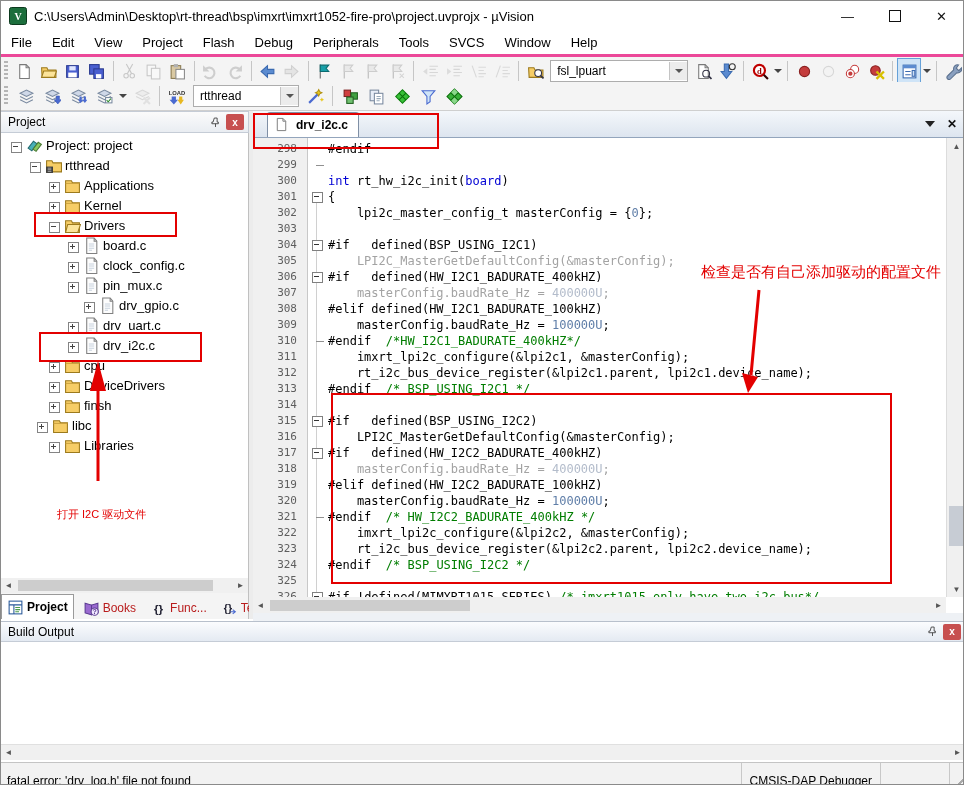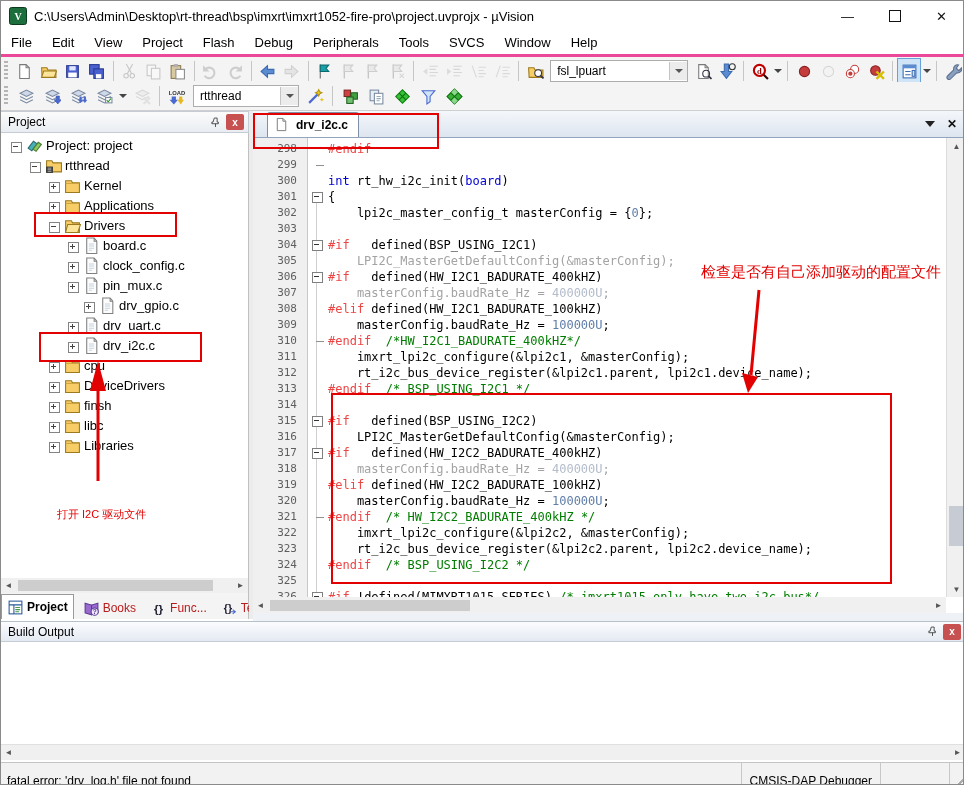--- a/index.html
+++ b/index.html
@@ -86,21 +86,21 @@
   .gutter{position:absolute;left:0;top:0;width:54px;height:100%;background:#f0f0f0;border-right:1px solid #c8c8c8;}
   .foldline{position:absolute;left:63px;top:60px;width:1px;height:436px;background:#d0d0d0;}
   .code-lines{position:absolute;left:0;top:3px;width:100%;}
   .cl{position:relative;height:16px;font-family:"DejaVu Sans Mono","Liberation Mono",monospace;
       font-size:12px;line-height:16px;white-space:pre;}
   .cl .ln{position:absolute;left:0;width:44px;text-align:right;color:#5e5e5e;font-size:11px;}
   .cl .fold{position:absolute;left:59px;top:3px;width:9px;height:9px;border:1px solid #808080;background:#fff;}
   .cl .fold::after{content:"";position:absolute;left:1px;top:3px;width:5px;height:1px;background:#333;}
   .cl .ftick{position:absolute;left:63px;top:8px;width:8px;height:1px;background:#909090;}
   .cl .code{position:absolute;left:75px;}
-  .seg-p{color:#000;} .seg-pp{color:#ef4444;} .seg-k{color:#0000d4;} .seg-c{color:#007d00;}
+  .seg-p{color:#000;} .seg-pp{color:#000000;} .seg-k{color:#0000d4;} .seg-c{color:#007d00;}
   .seg-n{color:#5f7ea8;} .seg-g{color:#a3a3a3;} .seg-gn{color:#b3bccb;}
 
   .vscroll{left:945px;top:137px;width:19px;height:459px;background:#f0f0f0;border-left:1px solid #dcdcdc;box-sizing:border-box;}
   .vscroll .up{position:absolute;left:0;top:0;width:19px;height:16px;display:flex;align-items:center;justify-content:center;font-size:8px;color:#555;}
   .vscroll .down{position:absolute;left:0;bottom:0;width:19px;height:16px;display:flex;align-items:center;justify-content:center;font-size:8px;color:#555;}
   .vthumb{position:absolute;left:2px;top:368px;width:15px;height:40px;background:#c7ccd4;}
 
   .editor-hscroll{left:252px;top:596px;width:693px;height:16px;background:#f0f0f0;display:flex;align-items:center;}
   .editor-gap{left:252px;top:612px;width:712px;height:8px;background:#eef1f5;}
 
@@ -591,31 +591,31 @@
         <span class="tlabel">rtthread</span>
       </div>
       <div class="trow" style="padding-left: 48px;">
         <span class="exp plus"></span>
         <span class="ticon">
           <svg viewBox="0 0 16 16" width="17" height="17">
             <path d="M1.5 3.5h5.5l1 2h6.5v9h-13z" fill="#f6cd66" stroke="#9c7a1c"></path>
             <path d="M1.5 6h13" stroke="#caa23e"></path>
           </svg>
         </span>
-        <span class="tlabel">Kernel</span>
+        <span class="tlabel">Applications</span>
       </div>
       <div class="trow" style="padding-left: 48px;">
         <span class="exp plus"></span>
         <span class="ticon">
           <svg viewBox="0 0 16 16" width="17" height="17">
             <path d="M1.5 3.5h5.5l1 2h6.5v9h-13z" fill="#f6cd66" stroke="#9c7a1c"></path>
             <path d="M1.5 6h13" stroke="#caa23e"></path>
           </svg>
         </span>
-        <span class="tlabel">Applications</span>
+        <span class="tlabel">Kernel</span>
       </div>
       <div class="trow" style="padding-left: 48px;">
         <span class="exp"></span>
         <span class="ticon">
           <svg viewBox="0 0 16 16" width="17" height="17">
             <path d="M1.5 3.5h5.5l1 2h6.5v9h-13z" fill="#f6cd66" stroke="#9c7a1c"></path>
             <path d="M3.5 7h12l-2.5 7.5h-11.5z" fill="#fce49a" stroke="#9c7a1c"></path>
           </svg>
         </span>
         <span class="tlabel">Drivers</span>
@@ -709,21 +709,21 @@
       <div class="trow" style="padding-left: 48px;">
         <span class="exp plus"></span>
         <span class="ticon">
           <svg viewBox="0 0 16 16" width="17" height="17">
             <path d="M1.5 3.5h5.5l1 2h6.5v9h-13z" fill="#f6cd66" stroke="#9c7a1c"></path>
             <path d="M1.5 6h13" stroke="#caa23e"></path>
           </svg>
         </span>
         <span class="tlabel">finsh</span>
       </div>
-      <div class="trow" style="padding-left: 48px;">
+      <div class="trow" style="padding-left: 36px;">
         <span class="exp plus"></span>
         <span class="ticon">
           <svg viewBox="0 0 16 16" width="17" height="17">
             <path d="M1.5 3.5h5.5l1 2h6.5v9h-13z" fill="#f6cd66" stroke="#9c7a1c"></path>
             <path d="M1.5 6h13" stroke="#caa23e"></path>
           </svg>
         </span>
         <span class="tlabel">libc</span>
       </div>
       <div class="trow" style="padding-left: 48px;">

